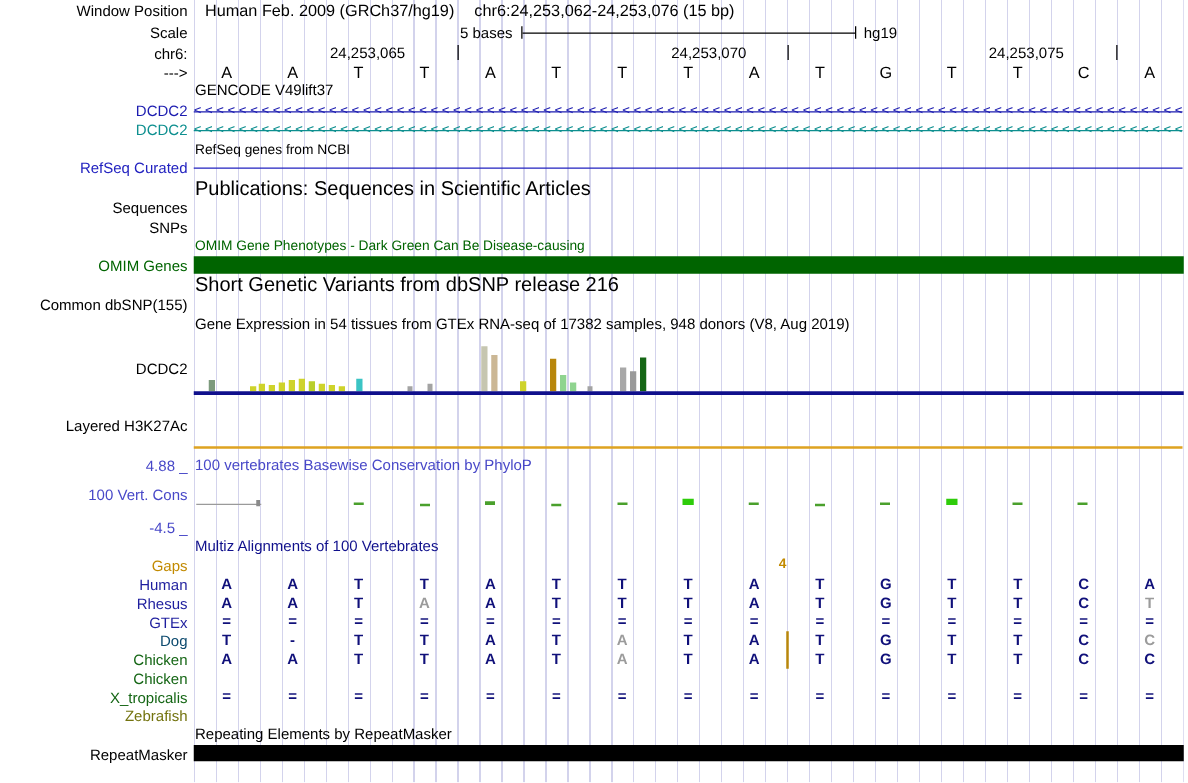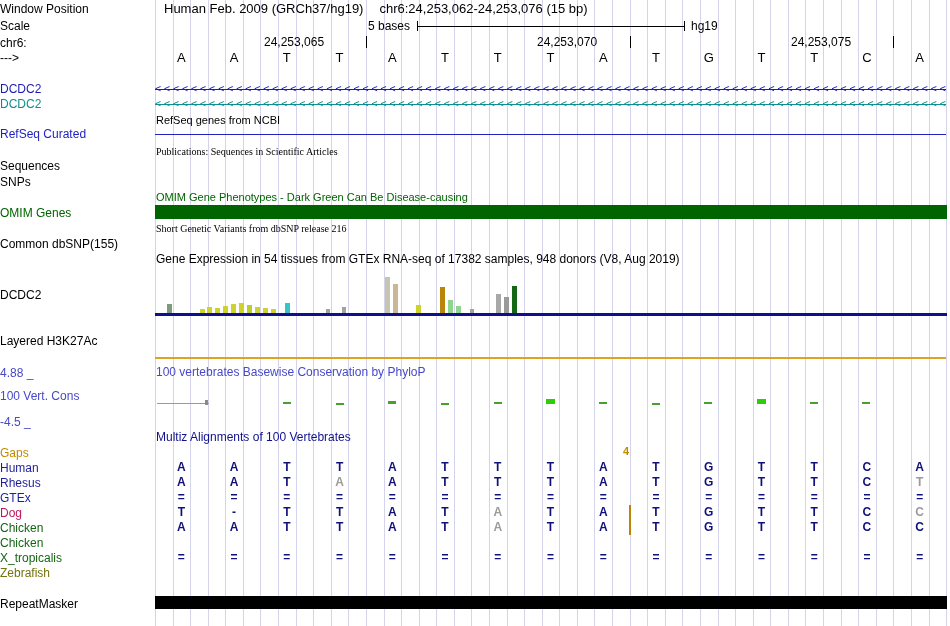--- a/index.html
+++ b/index.html
@@ -5,26 +5,26 @@
   html,body{margin:0;padding:0;background:#fff;}
   #browser{
     position:relative;width:950px;height:626px;background:#ffffff;
     font-family:"Liberation Sans",sans-serif;font-size:12px;color:#000;
     overflow:hidden;
   }
   .guides{
     position:absolute;left:155px;top:0;width:792px;height:626px;
     background:repeating-linear-gradient(to right,#d3d3ec 0,#d3d3ec 1px,transparent 1px,transparent 17.58px);
   }
-  .llabel{position:absolute;left:0;width:150px;text-align:left;white-space:nowrap;line-height:14px;}
+  .llabel{position:absolute;left:0;width:150px;text-align:right;white-space:nowrap;line-height:14px;}
   .cnote{position:absolute;left:156px;width:790px;text-align:left;line-height:13px;}
   .hdr{font-size:13px;}
   .lg{font-size:12px;}
   .sm{font-size:11px;}
-  .xs{font-size:10px;font-family:Liberation Serif, serif;}
+  .xs{font-size:16px;}
   .hdr span{margin:0 8px;}
   .scaletext{position:absolute;left:156px;top:19px;width:254px;text-align:right;}
   .scalebar{position:absolute;left:417px;top:21px;width:266px;height:10px;border-left:1px solid #000;border-right:1px solid #000;}
   .scaleline{margin-top:5px;height:1px;background:#000;}
   .hg19{position:absolute;left:691px;top:19px;}
   .rulerticks{position:absolute;left:155px;top:35px;width:791px;height:14px;}
   .rlabel{position:absolute;top:0;width:100px;white-space:nowrap;}
   .rtick{position:absolute;top:1px;width:1px;height:12px;background:#000;}
   .baserow{position:absolute;left:155px;top:50px;width:791px;height:15px;display:flex;font-size:13px;line-height:15px;}
   .baserow span{flex:1;text-align:center;}
@@ -88,20 +88,21 @@
       <span>T</span>
       <span>A</span>
       <span>T</span>
       <span>G</span>
       <span>T</span>
       <span>T</span>
       <span>C</span>
       <span>A</span>
     </div>
 
+  <div class="cnote lg" style="top:66px">GENCODE V49lift37</div>
   <div class="llabel" style="top: 82px; color: rgb(28, 28, 176);">DCDC2</div>
   <div class="llabel" style="top: 97px; color: rgb(13, 143, 143);">DCDC2</div>
   <div class="generow" style="top: 83px; color: rgb(28, 28, 176);">&lt;&lt;&lt;&lt;&lt;&lt;&lt;&lt;&lt;&lt;&lt;&lt;&lt;&lt;&lt;&lt;&lt;&lt;&lt;&lt;&lt;&lt;&lt;&lt;&lt;&lt;&lt;&lt;&lt;&lt;&lt;&lt;&lt;&lt;&lt;&lt;&lt;&lt;&lt;&lt;&lt;&lt;&lt;&lt;&lt;&lt;&lt;&lt;&lt;&lt;&lt;&lt;&lt;&lt;&lt;&lt;&lt;&lt;&lt;&lt;&lt;&lt;&lt;&lt;&lt;&lt;&lt;&lt;&lt;&lt;&lt;&lt;&lt;&lt;&lt;&lt;&lt;&lt;&lt;&lt;&lt;&lt;&lt;&lt;&lt;&lt;&lt;&lt;&lt;&lt;&lt;&lt;&lt;&lt;&lt;&lt;&lt;&lt;&lt;&lt;&lt;&lt;&lt;&lt;&lt;&lt;&lt;&lt;&lt;&lt;&lt;&lt;&lt;&lt;&lt;&lt;&lt;&lt;&lt;&lt;&lt;&lt;&lt;&lt;&lt;&lt;&lt;&lt;&lt;&lt;</div>
   <div class="generow" style="top: 98px; color: rgb(13, 143, 143);">&lt;&lt;&lt;&lt;&lt;&lt;&lt;&lt;&lt;&lt;&lt;&lt;&lt;&lt;&lt;&lt;&lt;&lt;&lt;&lt;&lt;&lt;&lt;&lt;&lt;&lt;&lt;&lt;&lt;&lt;&lt;&lt;&lt;&lt;&lt;&lt;&lt;&lt;&lt;&lt;&lt;&lt;&lt;&lt;&lt;&lt;&lt;&lt;&lt;&lt;&lt;&lt;&lt;&lt;&lt;&lt;&lt;&lt;&lt;&lt;&lt;&lt;&lt;&lt;&lt;&lt;&lt;&lt;&lt;&lt;&lt;&lt;&lt;&lt;&lt;&lt;&lt;&lt;&lt;&lt;&lt;&lt;&lt;&lt;&lt;&lt;&lt;&lt;&lt;&lt;&lt;&lt;&lt;&lt;&lt;&lt;&lt;&lt;&lt;&lt;&lt;&lt;&lt;&lt;&lt;&lt;&lt;&lt;&lt;&lt;&lt;&lt;&lt;&lt;&lt;&lt;&lt;&lt;&lt;&lt;&lt;&lt;&lt;&lt;&lt;&lt;&lt;&lt;&lt;&lt;</div>
 
   <div class="cnote sm" style="top:114px">RefSeq genes from NCBI</div>
   <div class="llabel" style="top: 127px; color: rgb(34, 34, 192);">RefSeq Curated</div>
   <div class="hline" style="top: 134px; background: rgb(34, 34, 192);"></div>
 
   <div class="cnote xs" style="top:145px">Publications: Sequences in Scientific Articles</div>
@@ -168,21 +169,21 @@
       <div style="left: 655px; top: 8px; width: 8px; height: 2px; background: rgb(74, 160, 44);"></div>
       <div style="left: 707px; top: 8px; width: 8px; height: 2px; background: rgb(74, 160, 44);"></div>
     </div>
 
   <div class="cnote lg" style="top: 431px; color: rgb(16, 16, 140);">Multiz Alignments of 100 Vertebrates</div>
   <div class="llabel" style="top: 446px; color: rgb(194, 138, 0);">Gaps</div>
   <div class="gapnum" style="color: rgb(194, 138, 0);">4</div>
   <div class="llabel" style="top: 461px; color: rgb(30, 30, 158);">Human</div>
   <div class="llabel" style="top: 476px; color: rgb(30, 30, 158);">Rhesus</div>
   <div class="llabel" style="top: 491px; color: rgb(30, 30, 158);">GTEx</div>
-  <div class="llabel" style="top: 506px; color: #be185d;">Dog</div>
+  <div class="llabel" style="top: 506px; color: #0c4a6e;">Dog</div>
   <div class="llabel" style="top: 521px; color: rgb(21, 102, 21);">Chicken</div>
   <div class="llabel" style="top: 536px; color: rgb(21, 102, 21);">Chicken</div>
   <div class="llabel" style="top: 551px; color: rgb(21, 102, 21);">X_tropicalis</div>
   <div class="llabel" style="top: 566px; color: rgb(115, 115, 15);">Zebrafish</div>
   <div class="alncontainer">
       <div class="alnrow" style="top: 0px;">
         <span style="color: rgb(16, 16, 122);">A</span>
         <span style="color: rgb(16, 16, 122);">A</span>
         <span style="color: rgb(16, 16, 122);">T</span>
         <span style="color: rgb(16, 16, 122);">T</span>
@@ -313,15 +314,16 @@
         <span style="color: rgb(16, 16, 122);"></span>
         <span style="color: rgb(16, 16, 122);"></span>
         <span style="color: rgb(16, 16, 122);"></span>
         <span style="color: rgb(16, 16, 122);"></span>
         <span style="color: rgb(16, 16, 122);"></span>
         <span style="color: rgb(16, 16, 122);"></span>
       </div>
       <div class="insbar" style="left: 474px; top: 45px; height: 30px; background: rgb(184, 134, 11);"></div>
     </div>
 
+  <div class="cnote lg" style="top:581px">Repeating Elements by RepeatMasker</div>
   <div class="llabel" style="top:597px">RepeatMasker</div>
   <div class="rmbar" style="background: rgb(0, 0, 0);"></div>
 </div>
 
 </body></html>

